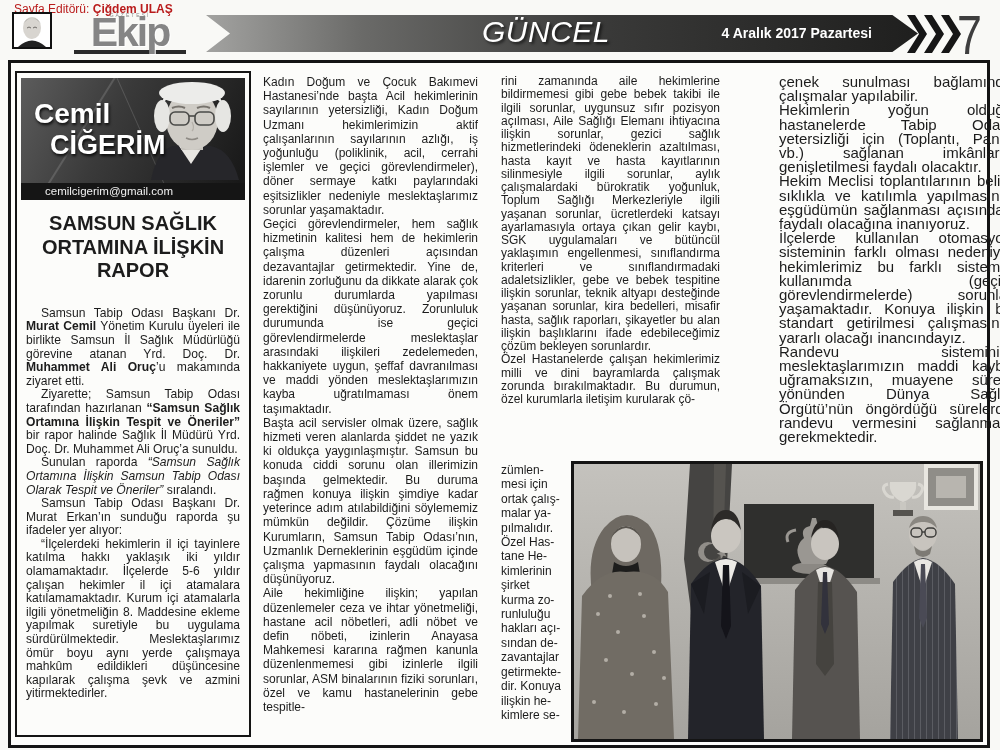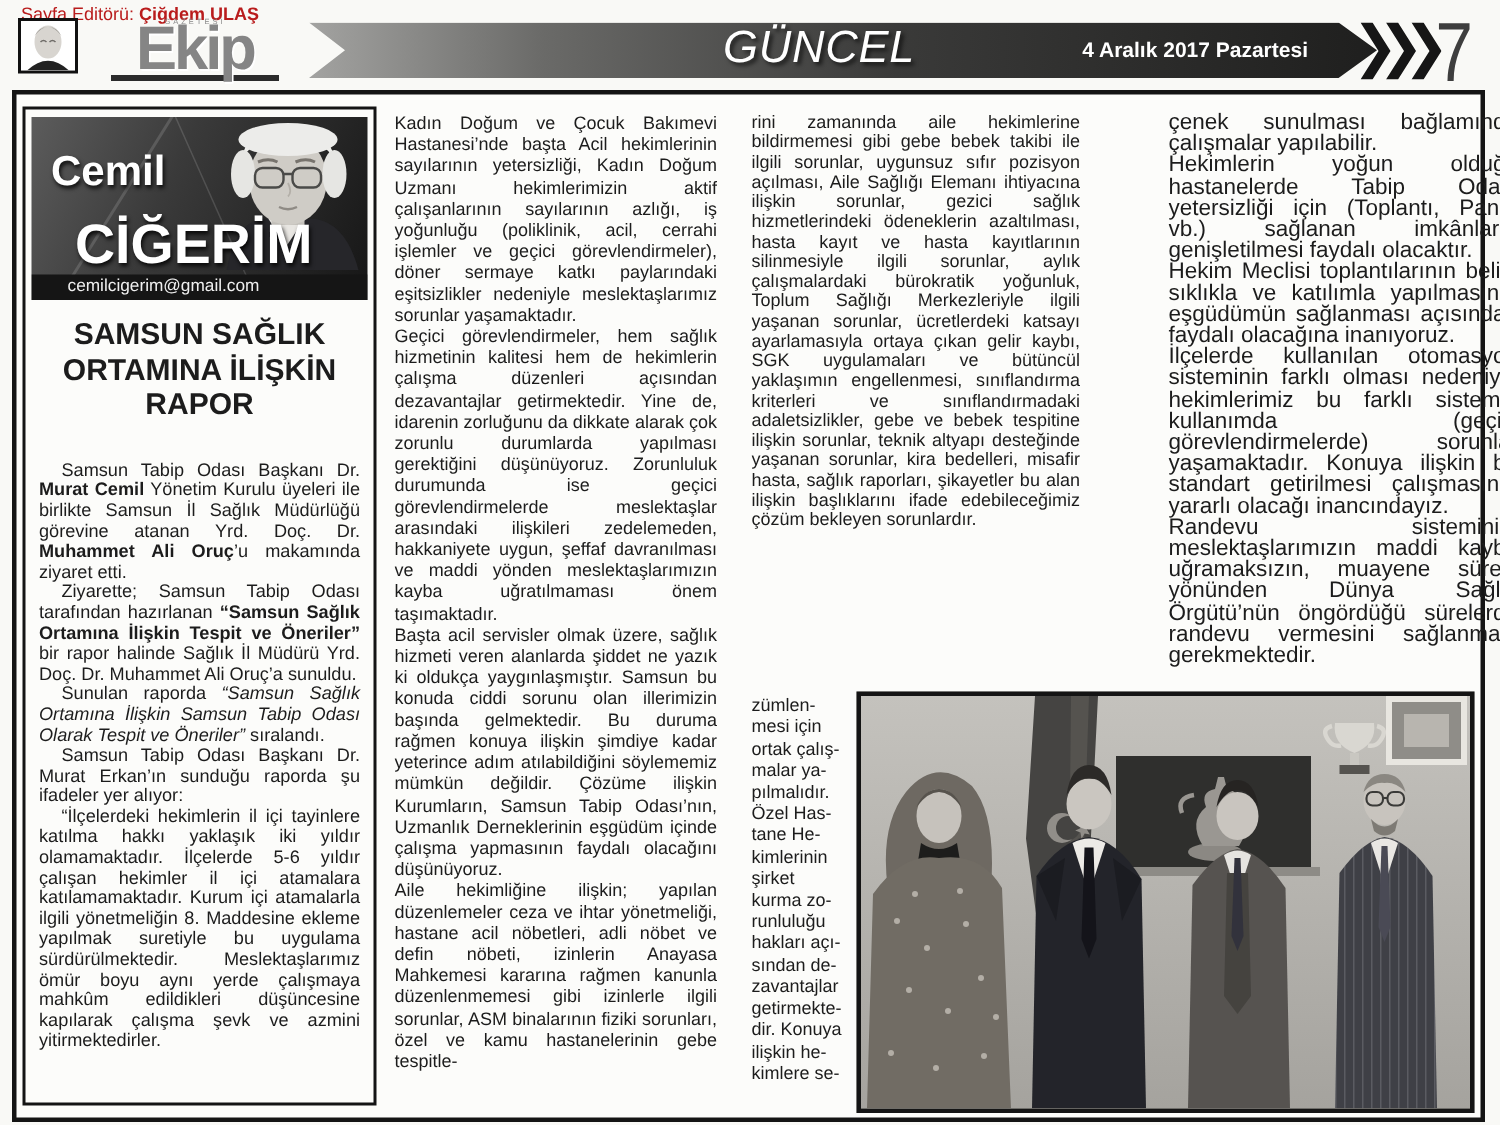--- a/index.html
+++ b/index.html
@@ -36,21 +36,21 @@
   
   .author-box { position:absolute; left:4px; top:8px; width:236px; height:666px;
                 border:2px solid #141414; padding:3px 9px 6px; overflow:hidden; background:#fcfcfa; }
   .author-photo { position:relative; height:122px; margin:2px -5px 0 -5px;
                   background:linear-gradient(115deg,#5c5c5c 0%, #3a3a3a 40%, #161616 100%); overflow:hidden; }
   .streak { position:absolute; background:rgba(255,255,255,.14); transform:rotate(32deg); }
   .s1 { width:2px; height:190px; left:52px; top:-30px; }
   .s2 { width:1px; height:190px; left:120px; top:-40px; transform:rotate(-24deg); }
   .author-first { position:absolute; left:13px; top:20px; font-size:28px; font-weight:bold; color:#fff;
                   text-shadow:1px 2px 3px rgba(0,0,0,.85); }
-  .author-last  { position:absolute; left:29px; top:64px; font-size:37px; font-weight:bold; color:#fff;
+  .author-last  { position:absolute; left:29px; top:52px; font-size:27px; font-weight:bold; color:#fff;
                   text-shadow:1px 2px 3px rgba(0,0,0,.85); }
   .portrait { position:absolute; right:0; top:2px; }
   .email-bar { position:absolute; left:0; right:0; bottom:0; height:17px; background:#151515;
                color:#f0f0f0; font-size:11.5px; line-height:17px; padding-left:24px; }
   .headline { margin:12px 0 24px; text-align:center; font-weight:bold; font-size:20px; line-height:1.18; }
   .author-text p { font-size:12.1px; line-height:13.6px; text-align:justify; text-indent:15px; }
   .author-text .bold { font-weight:bold; }
   .author-text .ital { font-style:italic; }
   
   .col { position:absolute; text-align:justify; overflow:hidden; }
@@ -146,20 +146,21 @@
 
     <div class="col c2">
       <p>Kadın Doğum ve Çocuk Bakımevi Hastanesi’nde başta Acil hekimlerinin sayılarının yetersizliği, Kadın Doğum Uzmanı hekimlerimizin aktif çalışanlarının sayılarının azlığı, iş yoğunluğu (poliklinik, acil, cerrahi işlemler ve geçici görevlendirmeler), döner sermaye katkı paylarındaki eşitsizlikler nedeniyle meslektaşlarımız sorunlar yaşamaktadır.</p>
       <p>Geçici görevlendirmeler, hem sağlık hizmetinin kalitesi hem de hekimlerin çalışma düzenleri açısından dezavantajlar getirmektedir. Yine de, idarenin zorluğunu da dikkate alarak çok zorunlu durumlarda yapılması gerektiğini düşünüyoruz. Zorunluluk durumunda ise geçici görevlendirmelerde meslektaşlar arasındaki ilişkileri zedelemeden, hakkaniyete uygun, şeffaf davranılması ve maddi yönden meslektaşlarımızın kayba uğratılmaması önem taşımaktadır.</p>
       <p>Başta acil servisler olmak üzere, sağlık hizmeti veren alanlarda şiddet ne yazık ki oldukça yaygınlaşmıştır. Samsun bu konuda ciddi sorunu olan illerimizin başında gelmektedir. Bu duruma rağmen konuya ilişkin şimdiye kadar yeterince adım atılabildiğini söylememiz mümkün değildir. Çözüme ilişkin Kurumların, Samsun Tabip Odası’nın, Uzmanlık Derneklerinin eşgüdüm içinde çalışma yapmasının faydalı olacağını düşünüyoruz.</p>
       <p>Aile hekimliğine ilişkin; yapılan düzenlemeler ceza ve ihtar yönetmeliği, hastane acil nöbetleri, adli nöbet ve defin nöbeti, izinlerin Anayasa Mahkemesi kararına rağmen kanunla düzenlenmemesi gibi izinlerle ilgili sorunlar, ASM binalarının fiziki sorunları, özel ve kamu hastanelerinin gebe tespitle-</p>
     </div>
 
     <div class="col c3a">
       <p>rini zamanında aile hekimlerine bildirmemesi gibi gebe bebek takibi ile ilgili sorunlar, uygunsuz sıfır pozisyon açılması, Aile Sağlığı Elemanı ihtiyacına ilişkin sorunlar, gezici sağlık hizmetlerindeki ödeneklerin azaltılması, hasta kayıt ve hasta kayıtlarının silinmesiyle ilgili sorunlar, aylık çalışmalardaki bürokratik yoğunluk, Toplum Sağlığı Merkezleriyle ilgili yaşanan sorunlar, ücretlerdeki katsayı ayarlamasıyla ortaya çıkan gelir kaybı, SGK uygulamaları ve bütüncül yaklaşımın engellenmesi, sınıflandırma kriterleri ve sınıflandırmadaki adaletsizlikler, gebe ve bebek tespitine ilişkin sorunlar, teknik altyapı desteğinde yaşanan sorunlar, kira bedelleri, misafir hasta, sağlık raporları, şikayetler bu alan ilişkin başlıklarını ifade edebileceğimiz çözüm bekleyen sorunlardır.</p>
+      <p>Özel Hastanelerde çalışan hekimlerimiz milli ve dini bayramlarda çalışmak zorunda bırakılmaktadır. Bu durumun, özel kurumlarla iletişim kurularak çö-</p>
     </div>
 
     <div class="col c3b">zümlen-
 mesi için
 ortak çalış-
 malar ya-
 pılmalıdır.
 Özel Has-
 tane He-
 kimlerinin

